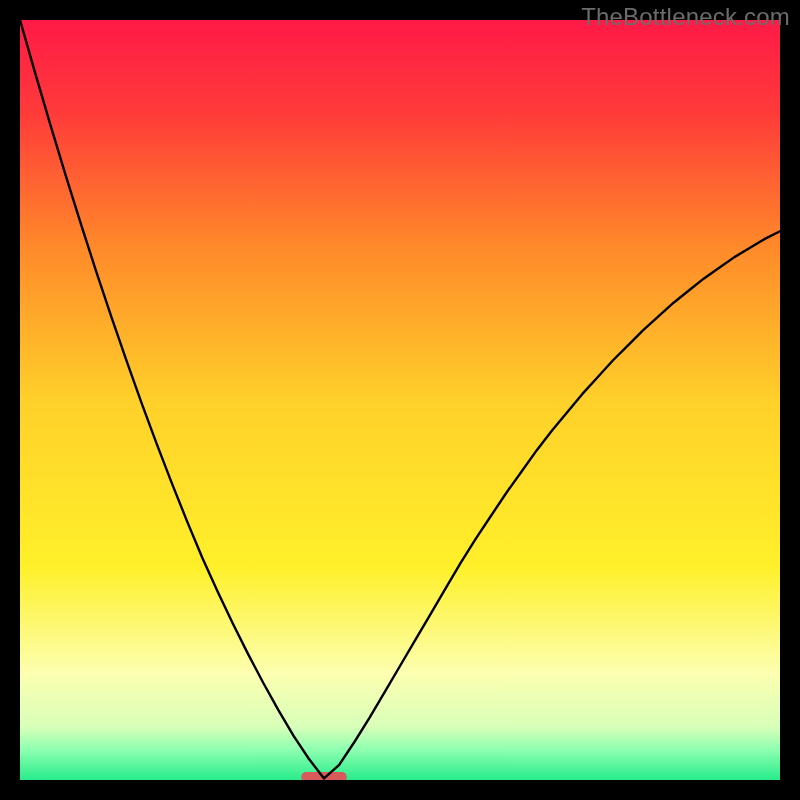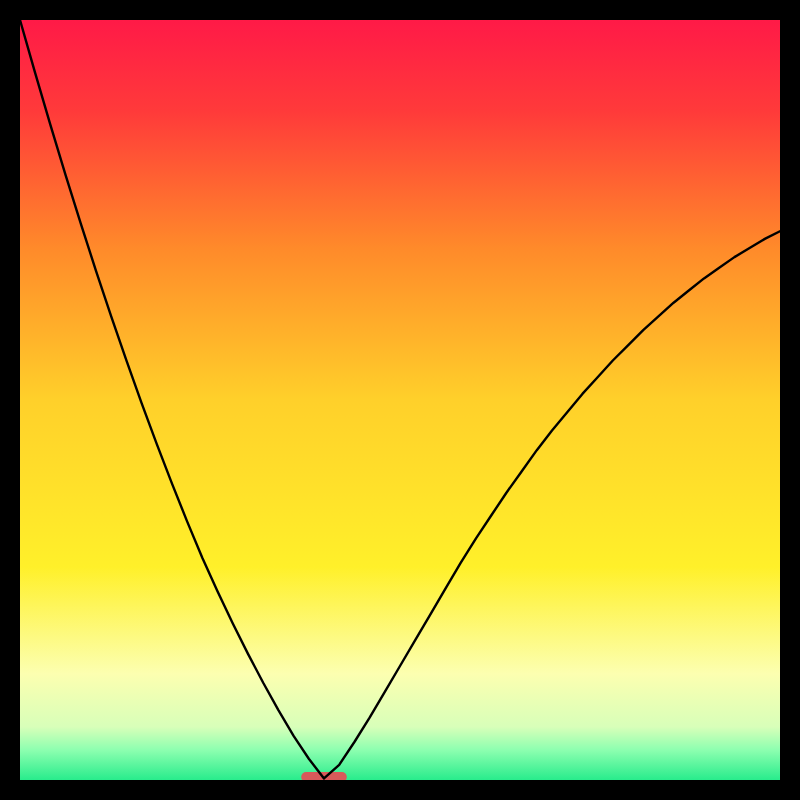--- a/index.html
+++ b/index.html
@@ -62,14 +62,15 @@
           </linearGradient>
       </defs>
       <rect id="bg-rect" x="0" y="0" width="760" height="760" fill="url(#bg-grad)"></rect>
       <g id="marker-g">
           <rect x="281.20" y="752.00" width="45.60" height="10.00" rx="5.00" fill="#d85a5a"></rect>
         </g>
       <path id="curve-path" fill="none" stroke="#000000" stroke-width="2.4" stroke-linejoin="round" stroke-linecap="round" d="M0.00 0.00 L15.20 53.20 L30.40 104.88 L45.60 155.04 L60.80 203.68 L76.00 250.80 L91.20 296.40 L106.40 340.48 L121.60 383.04 L136.80 424.08 L152.00 463.60 L167.20 501.60 L182.40 538.08 L197.60 571.52 L212.80 603.44 L228.00 633.84 L243.20 662.72 L258.40 690.08 L273.60 715.92 L288.80 738.72 L304.00 758.48 L319.20 744.80 L334.40 722.00 L349.60 697.68 L364.80 671.84 L380.00 646.00 L395.20 620.16 L410.40 594.32 L425.60 568.48 L440.80 542.64 L456.00 518.32 L471.20 495.52 L486.40 472.72 L501.60 451.44 L516.80 430.16 L532.00 410.40 L547.20 392.16 L562.40 373.92 L577.60 357.20 L592.80 340.48 L608.00 325.28 L623.20 310.08 L638.40 296.40 L653.60 282.72 L668.80 270.56 L684.00 258.40 L699.20 247.76 L714.40 237.12 L729.60 228.00 L744.80 218.88 L760.00 211.28"></path>
     </svg>
   </div>
 
+  <div class="watermark">TheBottleneck.com</div>
 
 </div>
 
 </body></html>

